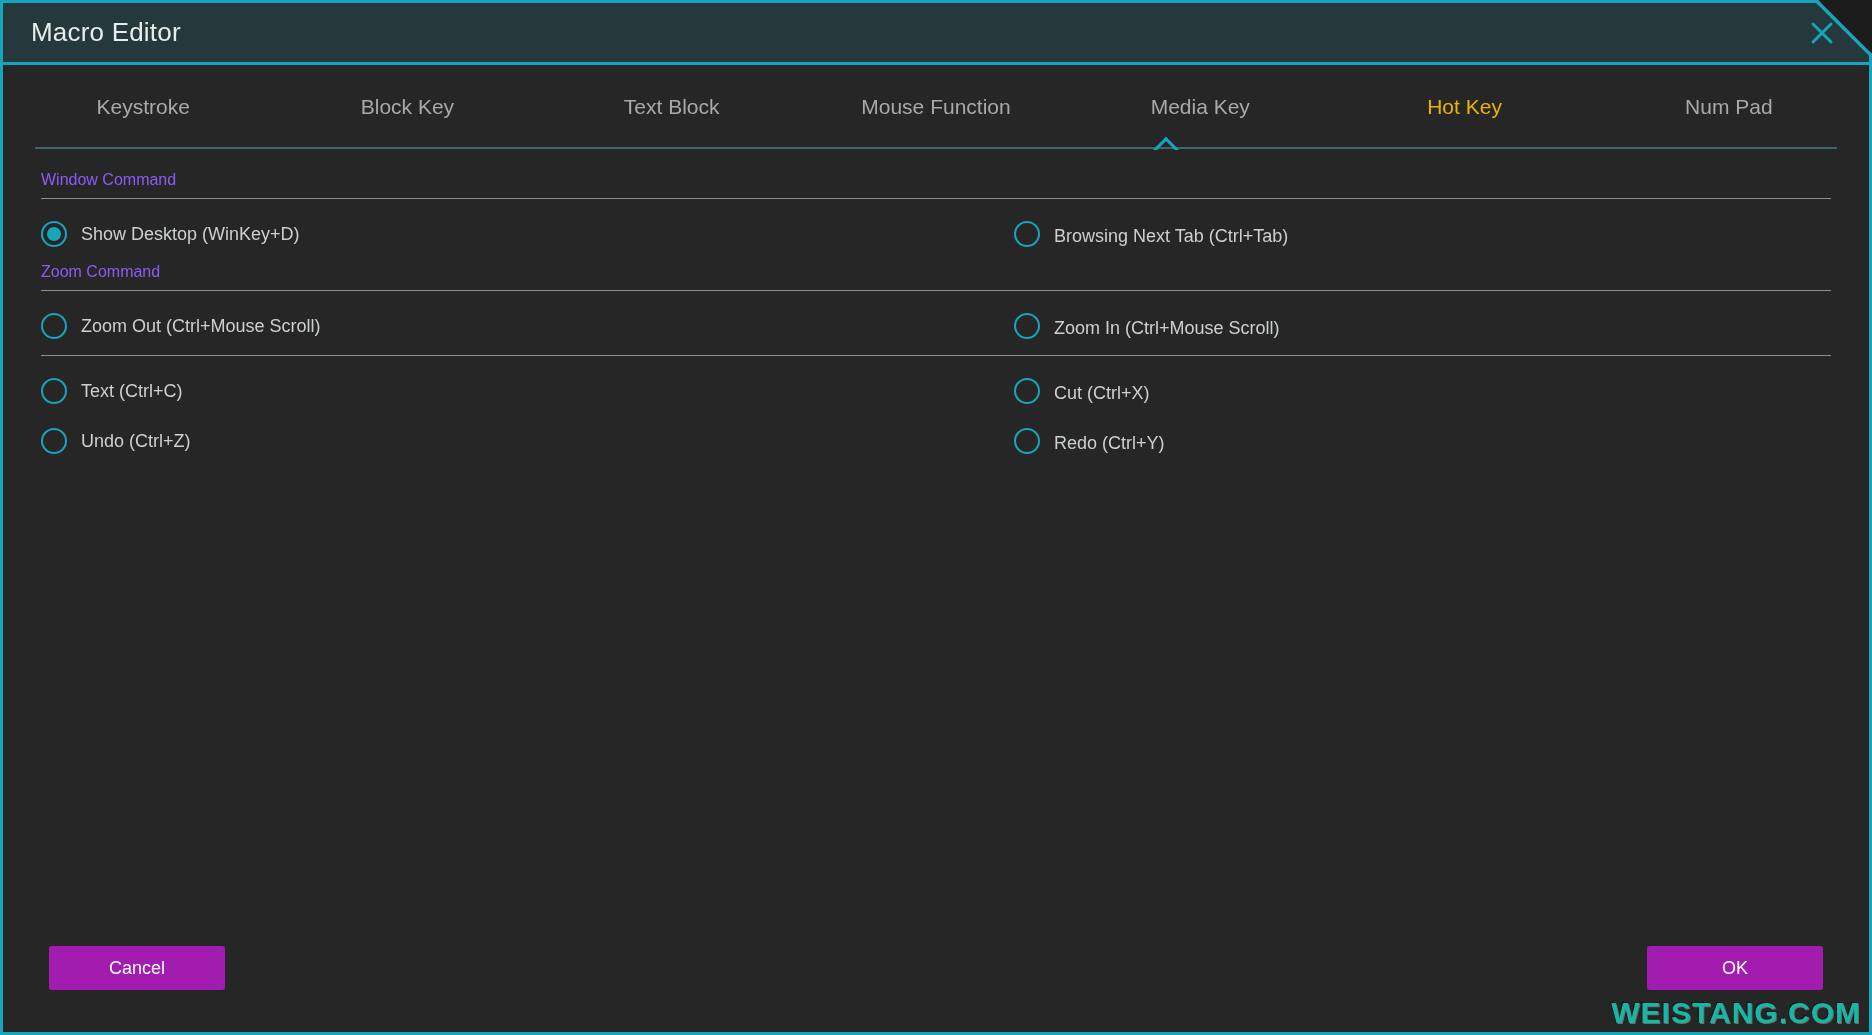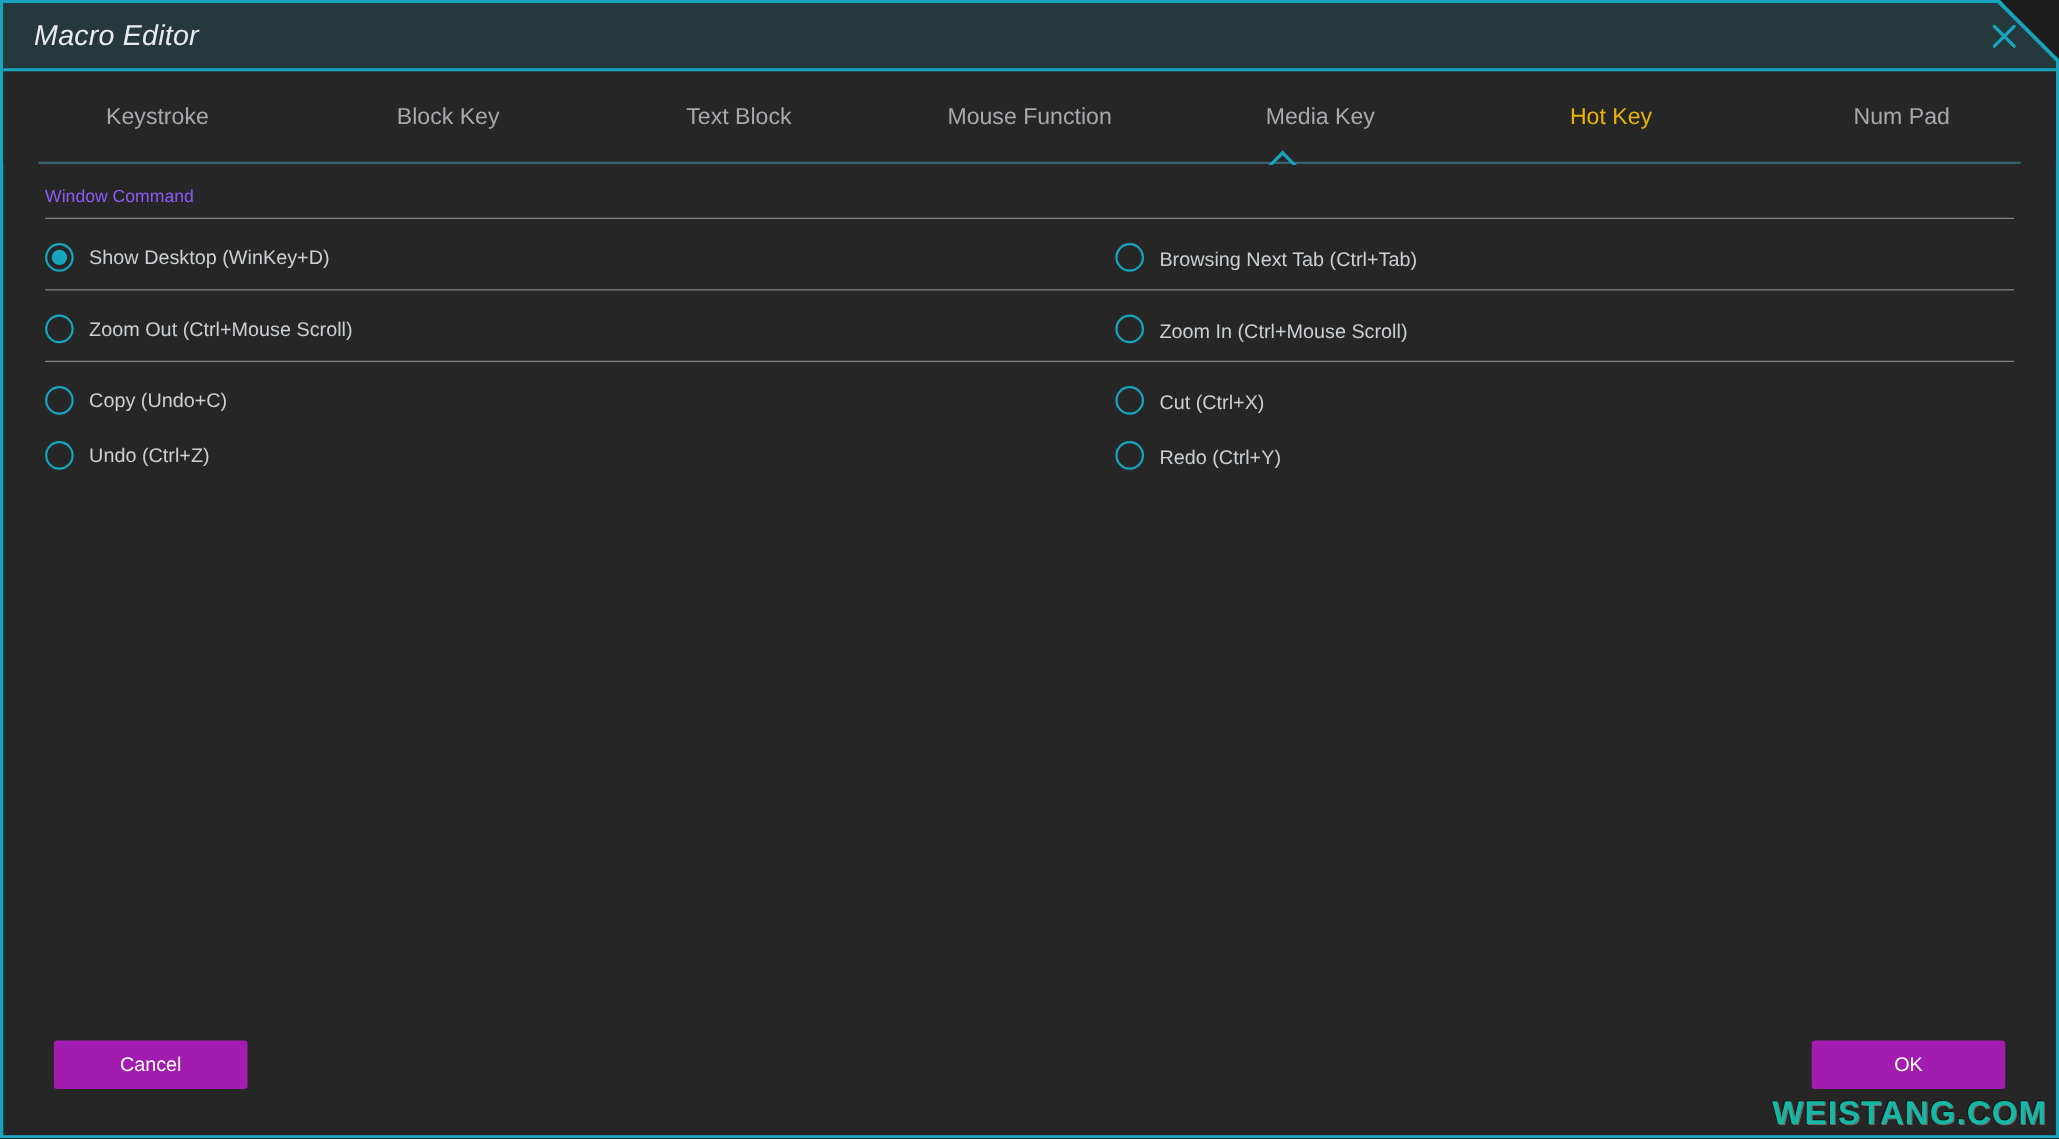--- a/index.html
+++ b/index.html
@@ -30,21 +30,20 @@
     border-bottom: 3px solid #17a5bd;
     display: flex;
     align-items: center;
   }
   .title-text {
     margin-left: 28px;
     color: #e9ecec;
     font-size: 26px;
     font-weight: 400;
     letter-spacing: .2px;
-    font-style: italic;
   }
   .close-btn {
     position: absolute;
     right: 30px;
     top: 50%;
     transform: translateY(-50%);
     width: 34px;
     height: 34px;
     display: flex;
     align-items: center;
@@ -263,20 +262,21 @@
           <span class="opt-label">Browsing Next Tab (Ctrl+Tab)</span>
         </div>
         <div class="opt col3">
           
           
         </div>
       </div>
     </div>
 
     <div class="section">
+      <div class="section-title">Zoom Command</div>
       <div class="section-rule"></div>
       <div class="opt-row">
         <div class="opt col1">
           <span class="radio"></span>
           <span class="opt-label">Zoom Out (Ctrl+Mouse Scroll)</span>
         </div>
         <div class="opt col2">
           <span class="radio"></span>
           <span class="opt-label">Zoom In (Ctrl+Mouse Scroll)</span>
         </div>
@@ -285,21 +285,21 @@
           
         </div>
       </div>
     </div>
 
     <div class="section">
       <div class="section-rule"></div>
       <div class="opt-row">
         <div class="opt col1">
           <span class="radio"></span>
-          <span class="opt-label">Copy (Undo+C)</span>
+          <span class="opt-label">Text (Ctrl+C)</span>
         </div>
         <div class="opt col2">
           <span class="radio"></span>
           <span class="opt-label">Cut (Ctrl+X)</span>
         </div>
         <div class="opt col3">
           
           
         </div>
       </div>

